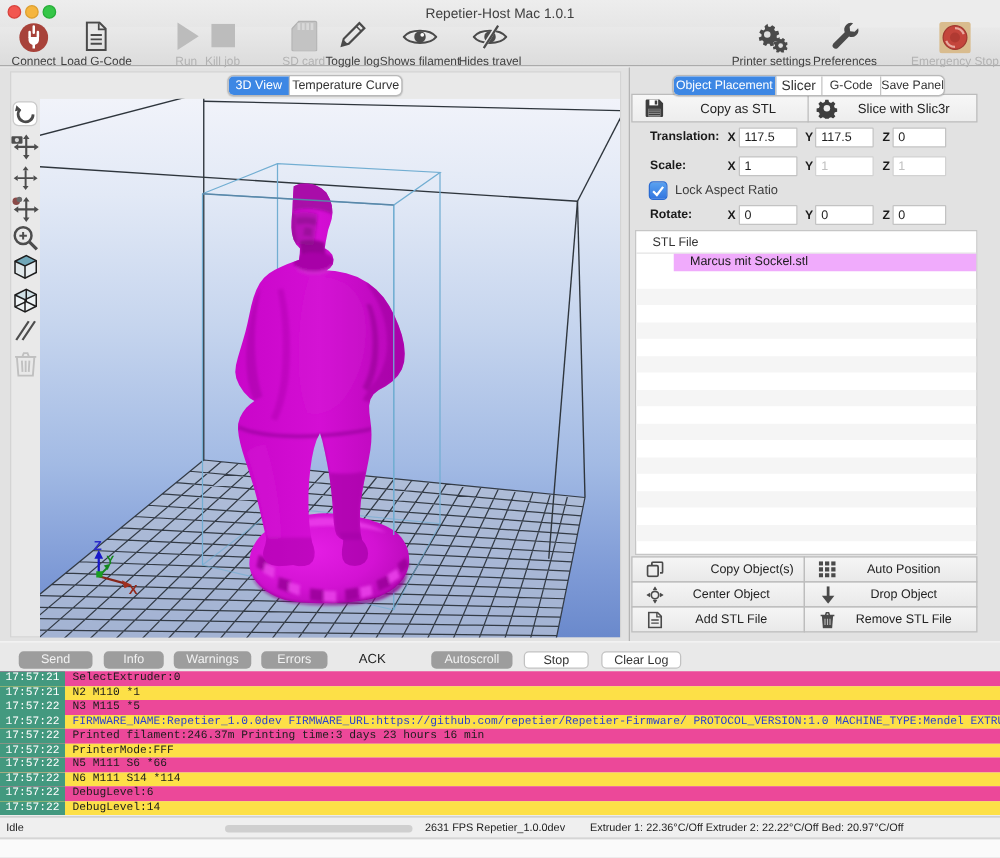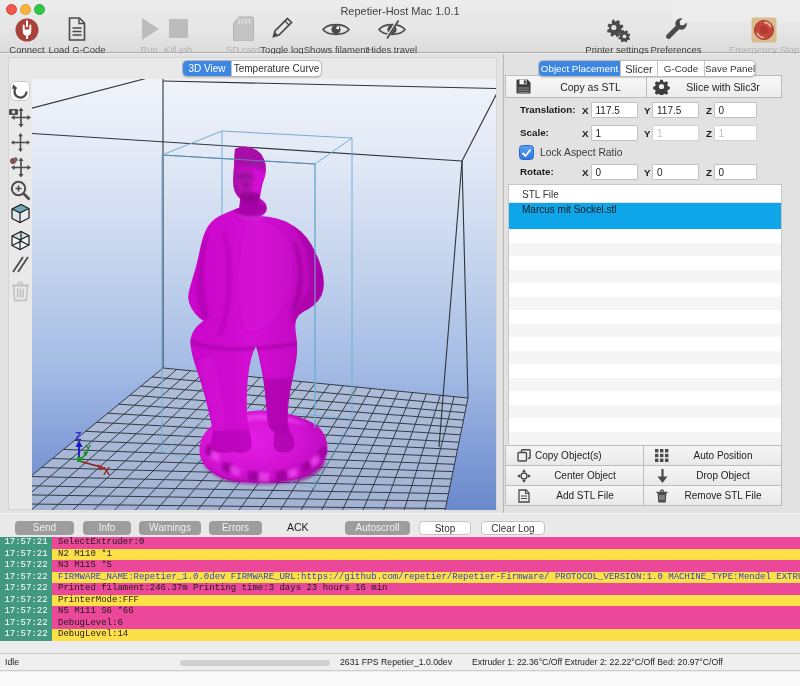--- a/index.html
+++ b/index.html
@@ -426,21 +426,21 @@
   <div class="rlabel" style="left:520px;top:166px;">Rotate:</div>
   <div class="xyz" style="left:582px;top:166.5px;">X</div>
   <div class="ibox" style="left:590.5px;top:164px;width:47px;height:16px;">0</div>
   <div class="xyz" style="left:644px;top:166.5px;">Y</div>
   <div class="ibox" style="left:652px;top:164px;width:47px;height:16px;">0</div>
   <div class="xyz" style="left:706px;top:166.5px;">Z</div>
   <div class="ibox" style="left:713.5px;top:164px;width:43px;height:16px;">0</div>
 
   <div id="stllist">
     <div style="height:18px;border-bottom:1px solid #e3e3e3;font-size:10px;color:#333;padding:4px 0 0 13px;">STL File</div>
-    <div style="height:26px;background:#0ea5e9;font-size:10px;color:#1a1a1a;padding:1px 0 0 13px;">Marcus mit Sockel.stl</div>
+    <div style="height:14px;background:#f0abfc;font-size:10px;color:#1a1a1a;padding:1px 0 0 13px;margin-left:30px;">Marcus mit Sockel.stl</div>
     <div style="height:13.5px;"></div>
       <div style="height:13.5px;background:#f5f5f5;"></div>
     <div style="height:13.5px;"></div>
       <div style="height:13.5px;background:#f5f5f5;"></div>
     <div style="height:13.5px;"></div>
       <div style="height:13.5px;background:#f5f5f5;"></div>
     <div style="height:13.5px;"></div>
       <div style="height:13.5px;background:#f5f5f5;"></div>
     <div style="height:13.5px;"></div>
       <div style="height:13.5px;background:#f5f5f5;"></div>
@@ -456,21 +456,21 @@
   <div class="gbtn" style="left:505px;top:445px;width:139px;height:21px;"></div>
   <div class="gbtn" style="left:643px;top:445px;width:139px;height:21px;"></div>
   <div class="gbtn" style="left:505px;top:465px;width:139px;height:21px;"></div>
   <div class="gbtn" style="left:643px;top:465px;width:139px;height:21px;"></div>
   <div class="gbtn" style="left:505px;top:485px;width:139px;height:21px;"></div>
   <div class="gbtn" style="left:643px;top:485px;width:139px;height:21px;"></div>
   <svg class="abs" style="left:517px;top:449px;" width="14" height="13" viewBox="0 0 14 13">
     <rect x="1" y="3.5" width="8.5" height="8.5" rx="1" fill="none" stroke="#4a4a4a" stroke-width="1.4"></rect>
     <path d="M4.5 3V1.5a0.8 0.8 0 01.8-.8h7a0.8 0.8 0 01.8.8v7a0.8 0.8 0 01-.8.8H11" fill="none" stroke="#4a4a4a" stroke-width="1.4"></path>
   </svg>
-  <div class="abs" style="left:535px;top:450px;width:100px;text-align:left;font-size:10px;color:#222;">Copy Object(s)</div>
+  <div class="abs" style="left:535px;top:450px;width:100px;text-align:right;font-size:10px;color:#222;">Copy Object(s)</div>
   <svg class="abs" style="left:655px;top:449px;" width="14" height="13" viewBox="0 0 14 13">
     <g fill="#4a4a4a">
       <rect x="0" y="0" width="3.4" height="3.4"></rect>
         <rect x="5" y="0" width="3.4" height="3.4"></rect>
         <rect x="10" y="0" width="3.4" height="3.4"></rect>
       <rect x="0" y="4.8" width="3.4" height="3.4"></rect>
         <rect x="5" y="4.8" width="3.4" height="3.4"></rect>
         <rect x="10" y="4.8" width="3.4" height="3.4"></rect>
       <rect x="0" y="9.6" width="3.4" height="3.4"></rect>
         <rect x="5" y="9.6" width="3.4" height="3.4"></rect>
@@ -513,20 +513,21 @@
   <div class="wbtn" style="left:481px;width:64px;">Clear Log</div>
 </div>
 <div id="logrows">
   <div class="lrow odd"><span class="ts">17:57:21</span><span class="tx">SelectExtruder:0</span></div>
   <div class="lrow even"><span class="ts">17:57:21</span><span class="tx">N2 M110 *1</span></div>
   <div class="lrow odd"><span class="ts">17:57:22</span><span class="tx">N3 M115 *5</span></div>
   <div class="lrow even"><span class="ts">17:57:22</span><span class="tx" style="color:#2a3fd0;">FIRMWARE_NAME:Repetier_1.0.0dev FIRMWARE_URL:https://github.com/repetier/Repetier-Firmware/ PROTOCOL_VERSION:1.0 MACHINE_TYPE:Mendel EXTRUDER_C</span></div>
   <div class="lrow odd"><span class="ts">17:57:22</span><span class="tx">Printed filament:246.37m Printing time:3 days 23 hours 16 min</span></div>
   <div class="lrow even"><span class="ts">17:57:22</span><span class="tx">PrinterMode:FFF</span></div>
   <div class="lrow odd"><span class="ts">17:57:22</span><span class="tx">N5 M111 S6 *66</span></div>
+  <div class="lrow even"><span class="ts">17:57:22</span><span class="tx">N6 M111 S14 *114</span></div>
   <div class="lrow odd"><span class="ts">17:57:22</span><span class="tx">DebugLevel:6</span></div>
   <div class="lrow even"><span class="ts">17:57:22</span><span class="tx">DebugLevel:14</span></div>
 </div>
 <div id="statusbar">
   <div style="position:absolute;left:5px;top:3px;">Idle</div>
   <div style="position:absolute;left:180px;top:6px;width:150px;height:6px;background:#cfcfcf;border-radius:3px;"></div>
   <div style="position:absolute;left:340px;top:3px;">2631 FPS Repetier_1.0.0dev</div>
   <div style="position:absolute;left:472px;top:3px;">Extruder 1: 22.36°C/Off Extruder 2: 22.22°C/Off Bed: 20.97°C/Off</div>
 </div>
 <div id="bottomstrip"></div>

